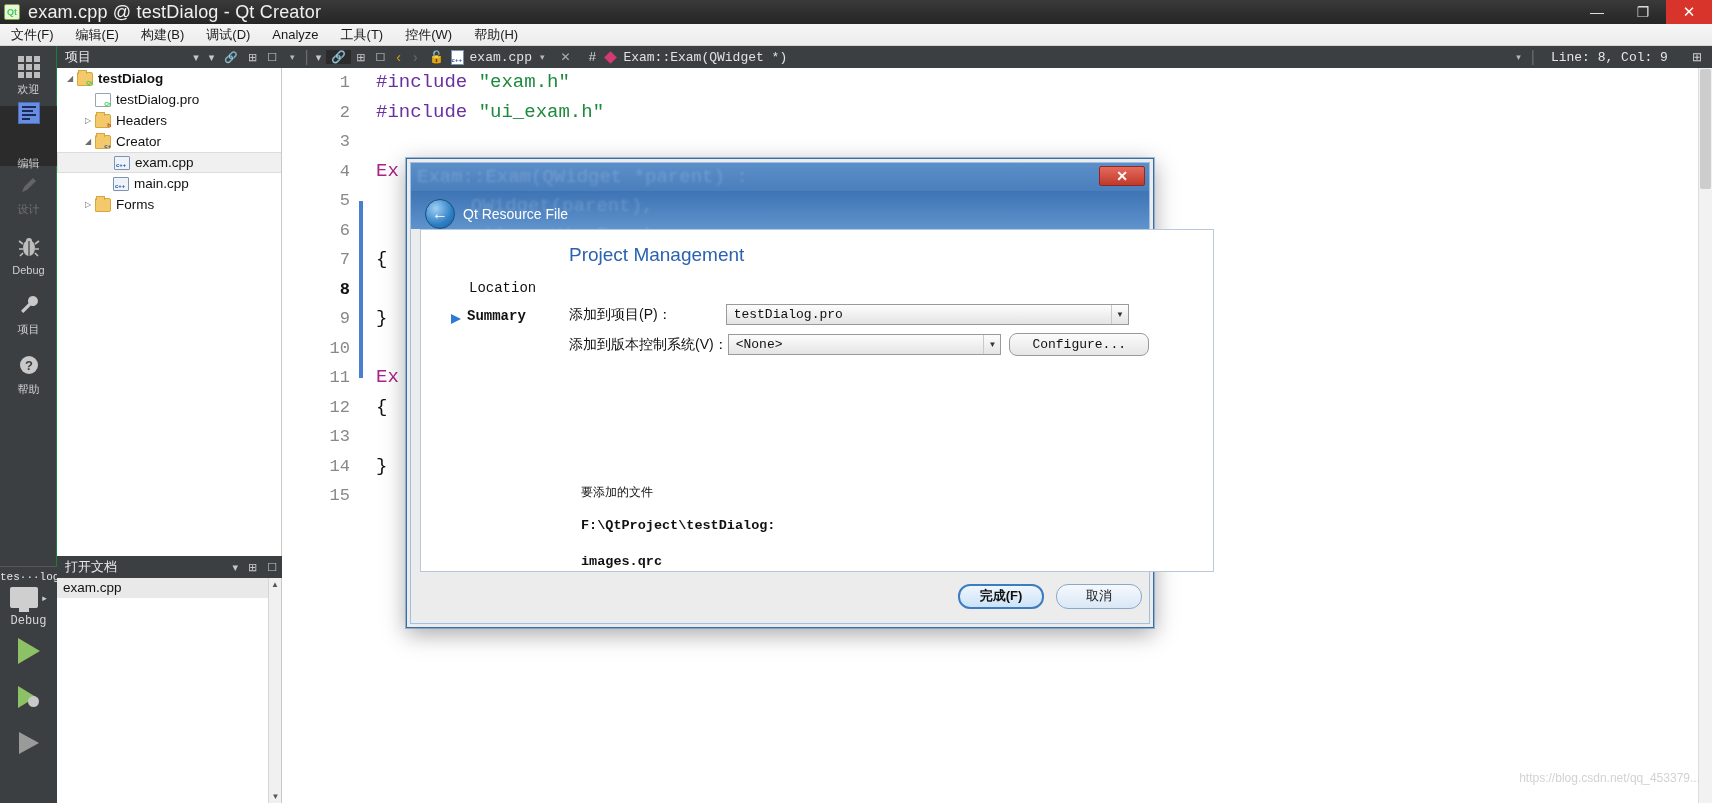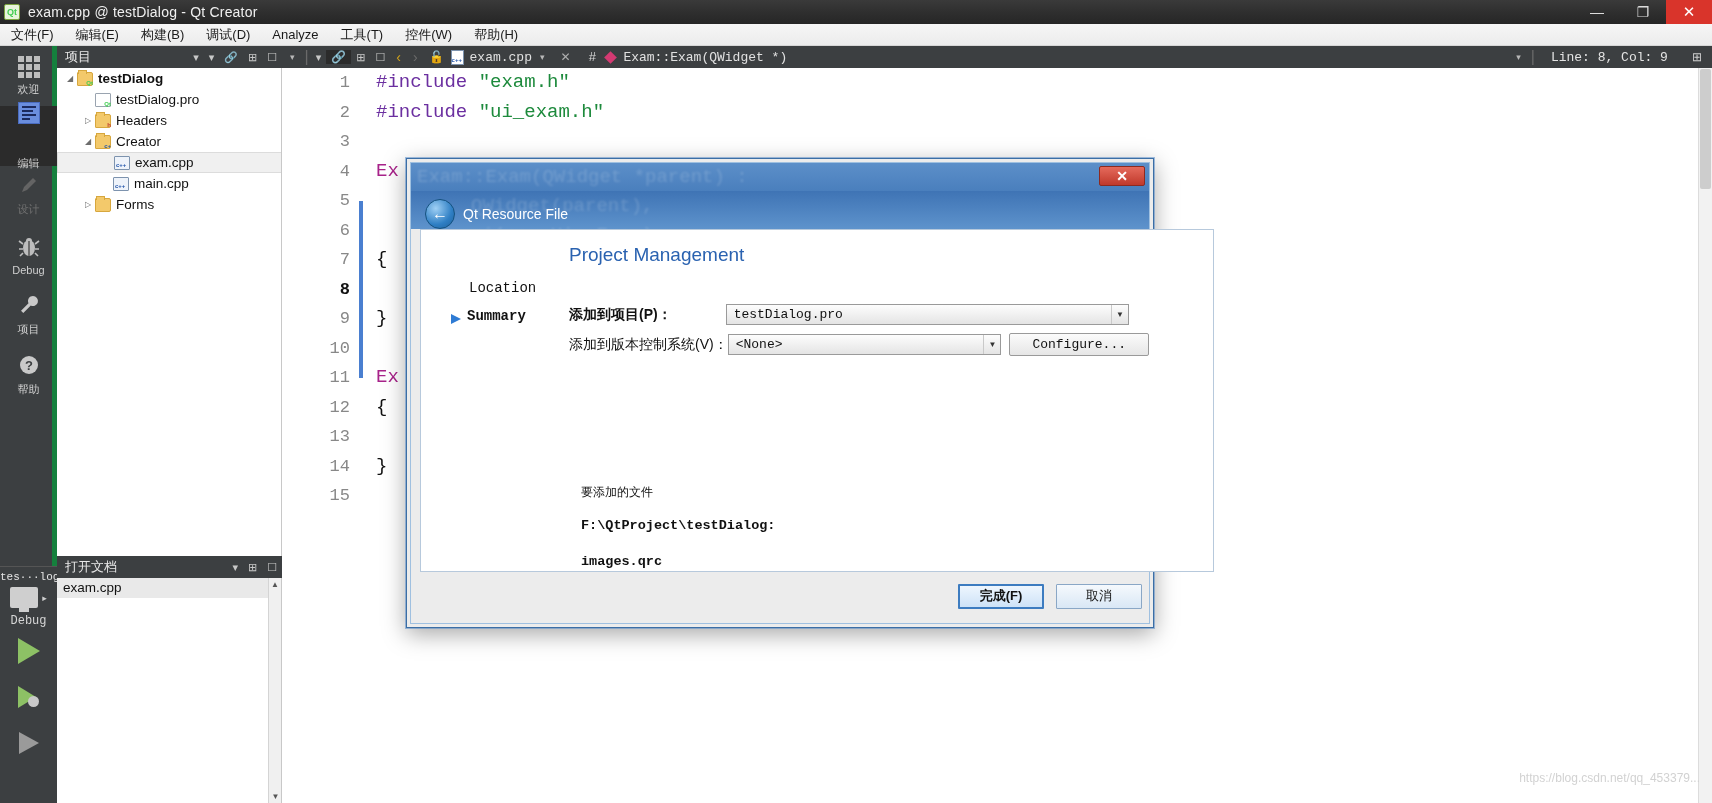--- a/index.html
+++ b/index.html
@@ -18,21 +18,21 @@
     display:flex; align-items:center;
   }
   #titlebar .tb-left{ display:flex; align-items:center; padding-left:4px; }
   #titlebar .qt-logo{
     width:16px;height:16px;background:#e8f4dc;border:1px solid #7aa33f;
     border-radius:2px;color:#41cd52;font-size:9px;font-weight:bold;
     display:flex;align-items:center;justify-content:center;
     font-family:"Liberation Sans",sans-serif;
   }
   #titlebar .tb-title{
-    color:#f0f0f0;font-size:14px;margin-left:8px;letter-spacing:.2px;
+    color:#f0f0f0;font-size:18px;margin-left:8px;letter-spacing:.2px;
     white-space:nowrap;
   }
   #titlebar .tb-spacer{ flex:1; }
   #titlebar .win-btns{ display:flex; height:24px; }
   #titlebar .win-btn{
     width:46px;height:24px;display:flex;align-items:center;justify-content:center;
     color:#dcdcdc;font-size:14px;font-family:"Liberation Sans",sans-serif;
   }
   #titlebar .win-btn.close{ background:#d9342b; color:#fff; font-size:15px; }
 
@@ -44,21 +44,21 @@
     display:flex; align-items:center;
   }
   #menubar .mi{
     padding:0 11px; height:22px; line-height:22px;
     font-size:13px; color:#1a1a1a; white-space:nowrap;
   }
 
   
   #modebar{
     position:absolute; left:0; top:46px; width:57px; height:757px;
-    background:#3c3f41; border-right:5px solid #15803d;
+    background:#3c3f41; border-right:1px solid #15803d;
   }
   .mode{
     width:57px;height:60px;display:flex;flex-direction:column;
     align-items:center;justify-content:center;gap:3px;
   }
   .mode.active{ background:#2b2b2b;gap:32px; }
   .mode .m-label{
     font-size:11px;color:#cfcfcf;font-family:"Liberation Sans",sans-serif;
     white-space:nowrap;
   }
@@ -262,35 +262,35 @@
     display:flex;align-items:center;position:relative;
   }
   .combo .cv{
     padding-left:7px;font-size:13px;font-family:"Liberation Mono",monospace;color:#111;flex:1;white-space:nowrap;
   }
   .combo .carrow{
     width:17px;height:19px;display:flex;align-items:center;justify-content:center;
     color:#333;font-size:8px;border-left:1px solid #c9c9c9;
   }
   .btn{
-    height:23px;border:1px solid #9a9a9a;border-radius:2px;
+    height:23px;border:1px solid #9a9a9a;border-radius:8px;
     background:linear-gradient(to bottom,#fbfbfb,#e6e6e6);
     display:flex;align-items:center;justify-content:center;
     font-size:13px;font-family:"Liberation Mono",monospace;color:#111;padding:0 22px;white-space:nowrap;
   }
   .filetxt{
     position:absolute;font-size:12px;color:#111;white-space:nowrap;
   }
   .filetxt.mono{ font-family:"Liberation Mono",monospace;font-weight:bold;font-size:13.5px;}
   #dlg-footer{
     position:absolute;left:13px;top:420px;width:722px;height:34px;
     display:flex;align-items:center;justify-content:flex-end;gap:12px;
   }
   .dbtn{
-    height:25px;min-width:86px;border-radius:1px;border:1px solid #8aa7c6;
+    height:25px;min-width:86px;border-radius:12px;border:1px solid #8aa7c6;
     background:linear-gradient(to bottom,#f5f9fd,#d9e7f5);
     display:flex;align-items:center;justify-content:center;
     font-size:13px;color:#111;font-family:"Liberation Sans",sans-serif;
   }
   .dbtn.default{ border:2px solid #3d7cc0; background:linear-gradient(to bottom,#eef6fe,#cde2f7); font-weight:bold;}
 </style>
 </head>
 <body>
 
 <div id="titlebar">
@@ -553,21 +553,21 @@
 
     <div class="wizstep" style="left:48px;top:50px;">
       <span>Location</span>
     </div>
     <div class="wizstep" style="left:48px;top:78px;font-weight:bold;">
       <span class="ar"></span>
       <span>Summary</span>
     </div>
 
     <div class="frow" style="left:148px;top:74px;width:560px;">
-      <div class="flabel" style="width:160px;font-weight:bold;">添加到项目(P)：</div>
+      <div class="flabel" style="width:160px;">添加到项目(P)：</div>
       <div class="combo" style="width:412px;">
         <div class="cv">testDialog.pro</div>
         <div class="carrow">▼</div>
       </div>
     </div>
 
     <div class="frow" style="left:148px;top:103px;width:580px;">
       <div class="flabel" style="width:160px;">添加到版本控制系统(V)：</div>
       <div class="combo" style="width:307px;">
         <div class="cv">&lt;None&gt;</div>

